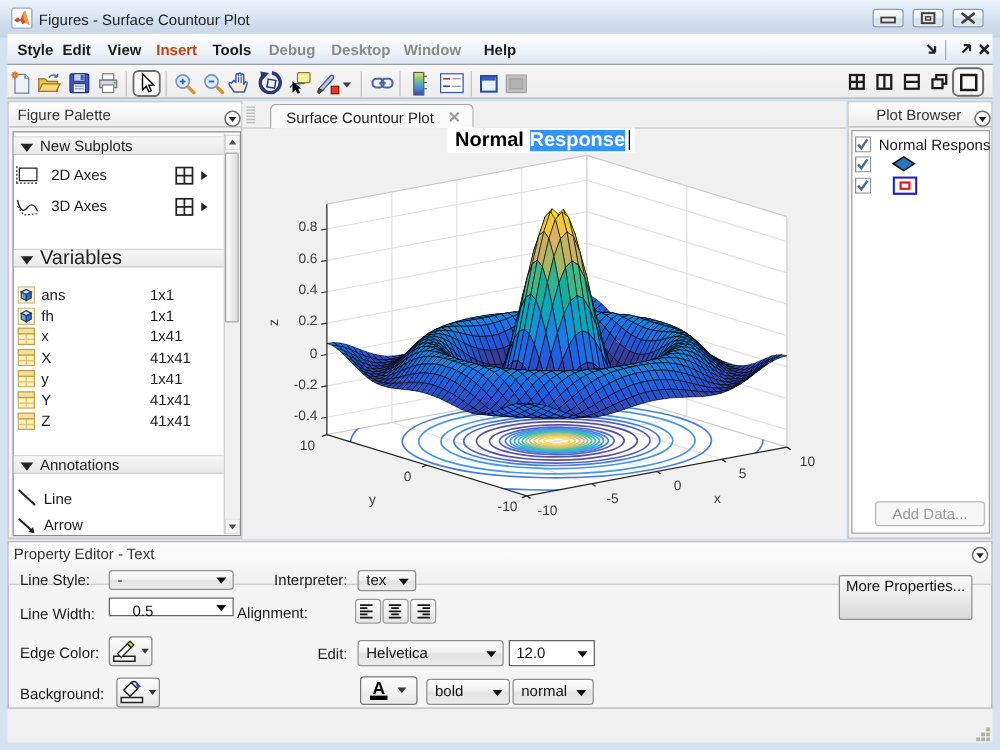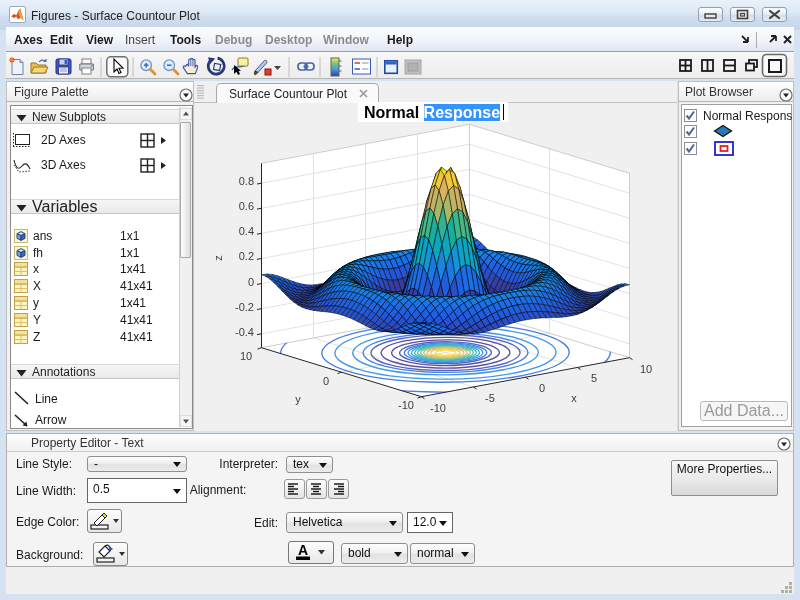--- a/index.html
+++ b/index.html
@@ -31,24 +31,24 @@
       <rect x="6.5" y="2.5" width="10" height="8" fill="#e8e8e8" stroke="#404040" stroke-width="1.6"></rect>
       <rect x="9.5" y="5.5" width="4" height="2.5" fill="none" stroke="#404040" stroke-width="1.2"></rect>
     </svg>
   </div>
 <div class="abs" style="left:762px;top:7px;width:25px;height:15px;border:1px solid #8ea0b5;border-radius:3px;background:linear-gradient(#fdfeff,#e8eef5 45%,#d5dfe9 55%,#e3eaf2);">
     <svg width="23" height="13" viewBox="0 0 23 13" style="position:absolute;left:0;top:0;">
       <path d="M7 3 L16 10 M16 3 L7 10" stroke="#404040" stroke-width="2.2" fill="none" stroke-linecap="round"></path>
     </svg>
   </div>
 <div class="abs" style="left:6px;top:27px;width:788px;height:25px;background:linear-gradient(#fcfdfe,#f0f4fa 55%,#dfe6f2);border-bottom:1px solid #98a0ac;"></div>
-<div class="abs" style="left:14px;top:33px;font-size:12px;font-weight:bold;color:#1a1a1a;">Axes</div>
+<div class="abs" style="left:14px;top:33px;font-size:12px;font-weight:bold;color:#1a1a1a;">Style</div>
 <div class="abs" style="left:50px;top:33px;font-size:12px;font-weight:bold;color:#1a1a1a;">Edit</div>
 <div class="abs" style="left:86px;top:33px;font-size:12px;font-weight:bold;color:#1a1a1a;">View</div>
-<div class="abs" style="left:125px;top:33px;font-size:12px;font-weight:normal;color:#404040;">Insert</div>
+<div class="abs" style="left:125px;top:33px;font-size:12px;font-weight:bold;color:#c2410c;">Insert</div>
 <div class="abs" style="left:170px;top:33px;font-size:12px;font-weight:bold;color:#1a1a1a;">Tools</div>
 <div class="abs" style="left:215px;top:33px;font-size:12px;font-weight:bold;color:#8a8a8a;">Debug</div>
 <div class="abs" style="left:265px;top:33px;font-size:12px;font-weight:bold;color:#8a8a8a;">Desktop</div>
 <div class="abs" style="left:323px;top:33px;font-size:12px;font-weight:bold;color:#8a8a8a;">Window</div>
 <div class="abs" style="left:387px;top:33px;font-size:12px;font-weight:bold;color:#1a1a1a;">Help</div>
 <svg class="abs" style="left:740px;top:31px;" width="55" height="18" viewBox="0 0 55 18">
 <path d="M2 5 L8 11 M8 11 L8 6 M8 11 L3 11" stroke="#222" stroke-width="1.8" fill="none"></path>
 <line x1="16.5" y1="1" x2="16.5" y2="17" stroke="#aaa"></line>
 <path d="M30 11 L36 5 M36 5 L36 10 M36 5 L31 5" stroke="#222" stroke-width="1.8" fill="none"></path>
 <path d="M44 5 L51 12 M51 5 L44 12" stroke="#222" stroke-width="2" fill="none"></path>
@@ -1988,21 +1988,21 @@
       <text x="326" y="385" text-anchor="middle" font-family="Liberation Sans, sans-serif" font-size="11px" fill="#3c3c3c">0</text>
       <text x="246" y="360" text-anchor="middle" font-family="Liberation Sans, sans-serif" font-size="11px" fill="#3c3c3c">10</text>
       <text x="574" y="402" text-anchor="middle" font-family="Liberation Sans, sans-serif" font-size="11px" fill="#3c3c3c">x</text>
       <text x="298" y="403" text-anchor="middle" font-family="Liberation Sans, sans-serif" font-size="11px" fill="#3c3c3c">y</text>
       <text x="222" y="258" text-anchor="middle" transform="rotate(-90 222 258)" font-family="Liberation Sans, sans-serif" font-size="11px" fill="#3c3c3c">z</text>
     </svg></div>
 <div class="abs" style="left:358px;top:102px;width:150px;height:20px;background:#fff;"></div>
 <div class="abs" style="left:364px;top:104px;font-size:16px;font-weight:bold;color:#000;">Normal <span style="background:#3394fe;color:#fff;">Response</span></div>
 <div class="abs" style="left:503px;top:104px;width:1px;height:16px;background:#000;"></div>
 <div class="abs" style="left:678px;top:81px;width:116px;height:350px;background:#f2f2f2;border:1px solid #c0c0c0;"></div>
-<div class="abs" style="left:679px;top:82px;width:114px;height:20px;background:linear-gradient(#ffffff,#ececec);border-bottom:1px solid #b6b6b6;font-size:12px;color:#333;line-height:20px;padding-left:6px;">Plot Browser</div>
+<div class="abs" style="left:679px;top:82px;width:114px;height:20px;background:linear-gradient(#ffffff,#ececec);border-bottom:1px solid #b6b6b6;font-size:12px;color:#333;line-height:20px;padding-left:22px;">Plot Browser</div>
 <svg class="abs" style="left:779px;top:88px;" width="14" height="14" viewBox="0 0 14 14">
     <circle cx="7" cy="7" r="6" fill="#fdfdfd" stroke="#6e6e6e" stroke-width="1.2"></circle>
     <path d="M4 5.5 L10 5.5 L7 9.5 Z" fill="#222"></path>
   </svg>
 <div class="abs" style="left:681px;top:104px;width:111px;height:323px;border:1px solid #a0a0a0;background:#fff;"></div>
 <svg class="abs" style="left:684px;top:109px;" width="13" height="13" viewBox="0 0 13 13">
     <rect x="0.5" y="0.5" width="12" height="12" fill="#fff" stroke="#8e8e8e" stroke-width="1"></rect>
     <path d="M2.5 6.5 L5 9.5 L10 2.5" fill="none" stroke="#4a6a9a" stroke-width="2"></path>
   </svg>
 <div class="abs lbl" style="left:703px;top:109px;">Normal Respons</div>
@@ -2014,36 +2014,36 @@
     <path d="M11 1.5 L19.5 7 L11 12.5 L2.5 7 Z" fill="#2878be" stroke="#111" stroke-width="1.3"></path>
   </svg>
 <svg class="abs" style="left:684px;top:142px;" width="13" height="13" viewBox="0 0 13 13">
     <rect x="0.5" y="0.5" width="12" height="12" fill="#fff" stroke="#8e8e8e" stroke-width="1"></rect>
     <path d="M2.5 6.5 L5 9.5 L10 2.5" fill="none" stroke="#4a6a9a" stroke-width="2"></path>
   </svg>
 <svg class="abs" style="left:714px;top:141px;" width="20" height="15" viewBox="0 0 20 15">
     <rect x="1" y="1" width="18" height="13" fill="#fff" stroke="#2020d0" stroke-width="1.8"></rect>
     <rect x="6.5" y="5" width="7" height="5" fill="none" stroke="#e02020" stroke-width="1.8"></rect>
   </svg>
-<div class="abs" style="left:700px;top:401px;width:88px;height:20px;border:1px solid #b9b9b9;border-radius:3px;background:#f6f6f6;font-size:16px;color:#9a9a9a;text-align:center;line-height:18px;">Add Data...</div>
+<div class="abs" style="left:700px;top:401px;width:88px;height:20px;border:1px solid #b9b9b9;border-radius:3px;background:#f6f6f6;font-size:12px;color:#9a9a9a;text-align:center;line-height:18px;">Add Data...</div>
 <div class="abs" style="left:6px;top:433px;width:788px;height:134px;background:#f4f4f4;border:1px solid #b0b0b0;"></div>
-<div class="abs" style="left:7px;top:434px;width:786px;height:18px;background:linear-gradient(#fdfdfd,#f0f0f0);border-bottom:1px solid #cccccc;font-size:12px;color:#333;line-height:18px;padding-left:24px;">Property Editor - Text</div>
+<div class="abs" style="left:7px;top:434px;width:786px;height:34px;background:linear-gradient(#fdfdfd,#f0f0f0);border-bottom:1px solid #cccccc;font-size:12px;color:#333;line-height:18px;padding-left:4px;">Property Editor - Text</div>
 <svg class="abs" style="left:777px;top:437px;" width="14" height="14" viewBox="0 0 14 14">
     <circle cx="7" cy="7" r="6" fill="#fdfdfd" stroke="#6e6e6e" stroke-width="1.2"></circle>
     <path d="M4 5.5 L10 5.5 L7 9.5 Z" fill="#222"></path>
   </svg>
 <div class="abs lbl" style="left:16px;top:457px;">Line Style:</div>
 <div class="abs lbl" style="left:16px;top:484px;">Line Width:</div>
 <div class="abs lbl" style="left:16px;top:515px;">Edge Color:</div>
 <div class="abs lbl" style="left:16px;top:548px;">Background:</div>
 <div class="abs lbl" style="left:158px;top:457px;width:120px;text-align:right;">Interpreter:</div>
 <div class="abs lbl" style="left:158px;top:483px;width:120px;text-align:center;">Alignment:</div>
 <div class="abs lbl" style="left:158px;top:516px;width:120px;text-align:right;">Edit:</div>
 <div class="combo" style="left:87px;top:456px;width:100px;height:16px;line-height:14px;padding-left:6px;">-<span class="ar"></span></div>
-<div class="wcombo" style="left:87px;top:478px;width:100px;height:25px;line-height:21px;padding-left:5px;">0.5<span class="ar"></span></div>
+<div class="wcombo" style="left:87px;top:478px;width:100px;height:15px;line-height:21px;padding-left:18px;">0.5<span class="ar"></span></div>
 <div class="combo" style="left:286px;top:456px;width:47px;height:17px;line-height:15px;padding-left:6px;">tex<span class="ar"></span></div>
 <div class="abs" style="left:284px;top:479px;width:21px;height:20px;border:1px solid #9a9a9a;border-radius:3px;background:linear-gradient(#fcfcfc,#e4e4e4);">
     <svg width="16" height="16" viewBox="0 0 16 16" style="position:absolute;left:1px;top:1px;">
       <g stroke="#111" stroke-width="1.4">
         <line x1="2" y1="3.0" x2="12" y2="3.0"></line>
         <line x1="2" y1="5.5" x2="8" y2="5.5"></line>
         <line x1="2" y1="8.0" x2="12" y2="8.0"></line>
         <line x1="2" y1="10.5" x2="8" y2="10.5"></line>
         <line x1="2" y1="13.0" x2="12" y2="13.0"></line>
       </g>
@@ -2065,21 +2065,21 @@
       <g stroke="#111" stroke-width="1.4">
         <line x1="4" y1="3.0" x2="14" y2="3.0"></line>
         <line x1="8" y1="5.5" x2="14" y2="5.5"></line>
         <line x1="4" y1="8.0" x2="14" y2="8.0"></line>
         <line x1="8" y1="10.5" x2="14" y2="10.5"></line>
         <line x1="4" y1="13.0" x2="14" y2="13.0"></line>
       </g>
     </svg>
   </div>
 <div class="combo" style="left:286px;top:512px;width:117px;height:21px;line-height:19px;padding-left:6px;">Helvetica<span class="ar"></span></div>
-<div class="wcombo" style="left:407px;top:512px;width:46px;height:21px;line-height:19px;padding-left:5px;">12.0<span class="ar"></span></div>
+<div class="wcombo" style="left:407px;top:512px;width:69px;height:21px;line-height:19px;padding-left:5px;">12.0<span class="ar"></span></div>
 <div class="combo" style="left:341px;top:543px;width:67px;height:21px;line-height:19px;padding-left:6px;">bold<span class="ar"></span></div>
 <div class="combo" style="left:410px;top:543px;width:65px;height:21px;line-height:19px;padding-left:6px;">normal<span class="ar"></span></div>
 <div class="abs" style="left:87px;top:509px;width:35px;height:24px;border:1px solid #888;border-radius:3px;background:linear-gradient(#fcfcfc,#e8e8e8);">
 <svg width="33" height="22" viewBox="0 0 33 22" style="position:absolute;left:0;top:0;">
 <rect x="3" y="15" width="17" height="4" fill="#f4f4f4" stroke="#222" stroke-width="1.2"></rect>
 <path d="M6 13 L14 5 L17 8 L9 16 Z" fill="#fff" stroke="#222" stroke-width="1"></path>
 <path d="M14 5 L16 3 L19 6 L17 8 Z" fill="#f0e020" stroke="#222" stroke-width="1"></path>
 <path d="M25 9 L31 9 L28 13 Z" fill="#333"></path>
     </svg>
   </div>

